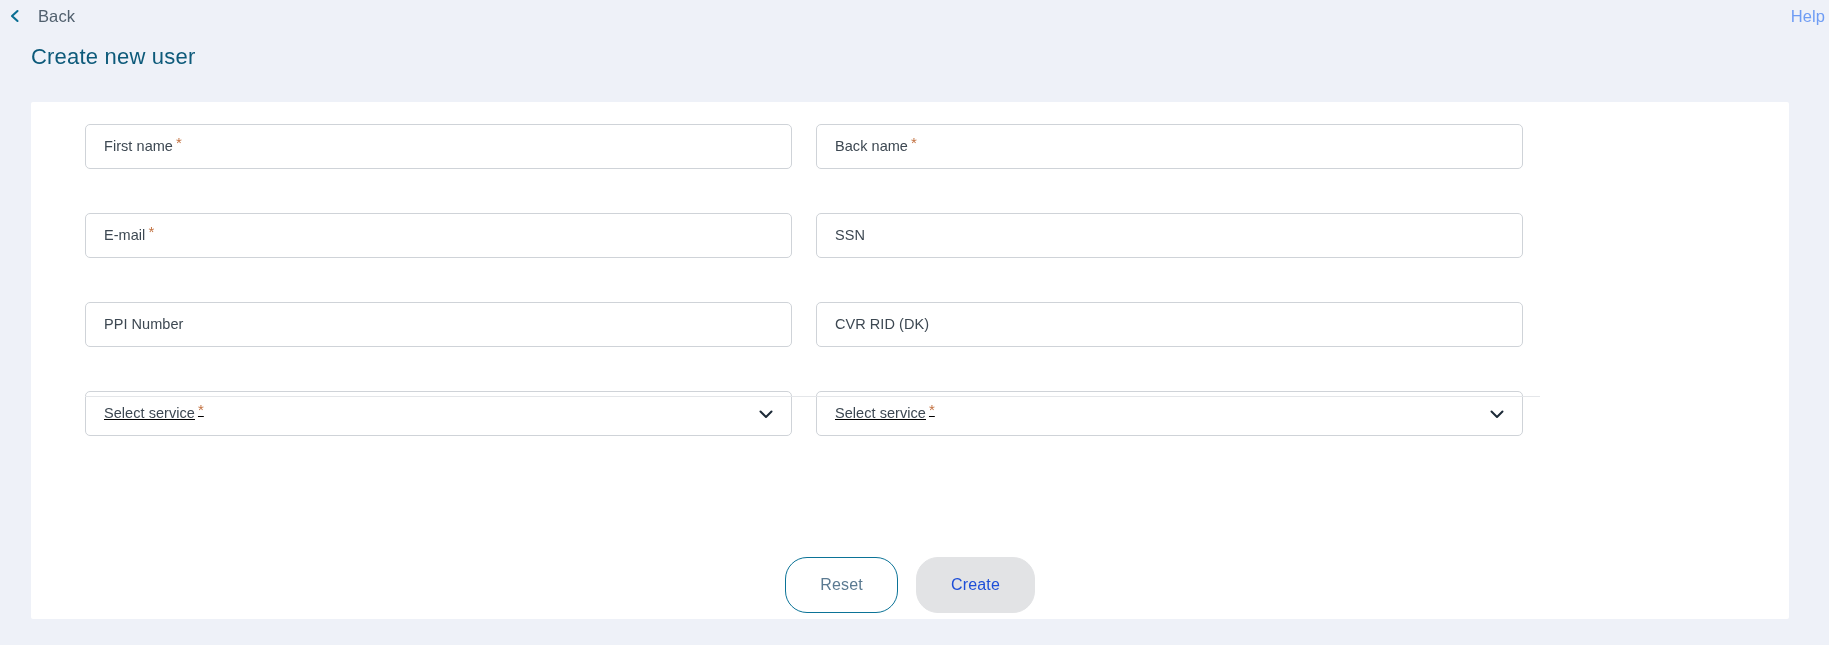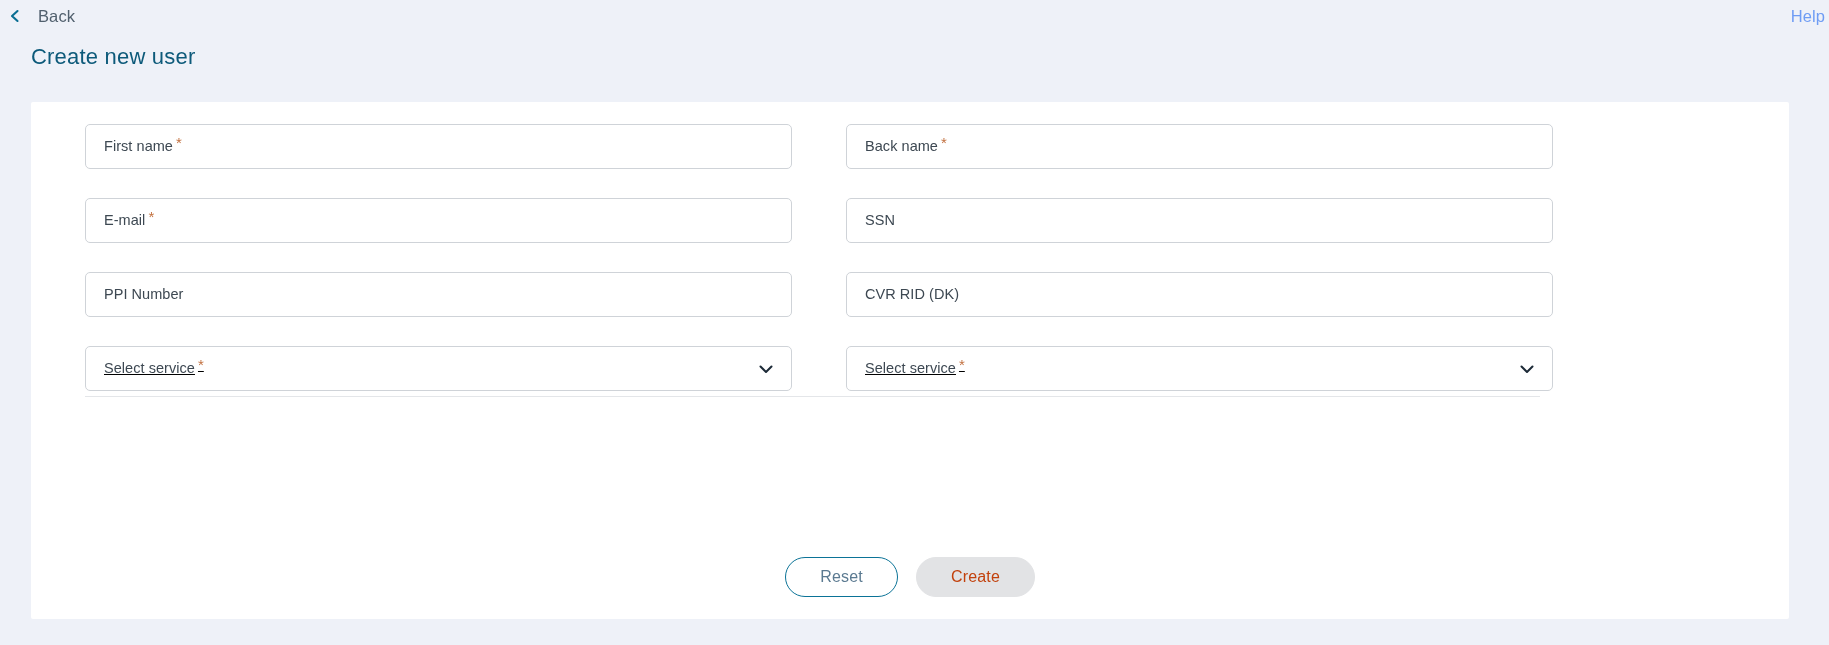--- a/index.html
+++ b/index.html
@@ -85,22 +85,22 @@
 
   
   .form-grid {
     position: absolute;
     left: 54px;
     top: 22px;
     width: 1470px;
   }
   .form-row {
     display: flex;
-    gap: 54px;
-    margin-bottom: 29px;
+    gap: 24px;
+    margin-bottom: 44px;
     border-radius: 12px;
   }
   .form-col {
     width: 707px;
     flex: 0 0 707px;
   }
 
   .field {
     position: relative;
     width: 100%;
@@ -160,21 +160,21 @@
     position: absolute;
     left: 0;
     top: 455px;
     width: 1758px;
     display: flex;
     justify-content: center;
     align-items: center;
     gap: 18px;
   }
   .btn {
-    height: 40px;
+    height: 56px;
     border-radius: 22px;
     font-size: 16px;
     font-family: "Liberation Sans", sans-serif;
     letter-spacing: .15px;
     display: inline-flex;
     align-items: center;
     justify-content: center;
     padding: 0 34px;
     line-height: 1;
   }
@@ -182,21 +182,21 @@
     min-width: 113px;
     background: #ffffff;
     border: 1.6px solid #0b7397;
     color: #5b7a91;
     cursor: pointer;
   }
   .btn-create {
     min-width: 113px;
     background: #e2e3e5;
     border: 1.6px solid #e2e3e5;
-    color: #c2410c;
+    color: #1d4ed8;
     cursor: default;
   }
 </style>
 </head>
 <body>
 
 <div class="topbar">
   <div class="back-link">
     <span class="back-chevron">
       <svg viewBox="0 0 14 14" width="14" height="14" fill="none" stroke="currentColor" stroke-width="2.1" stroke-linecap="round" stroke-linejoin="round">

